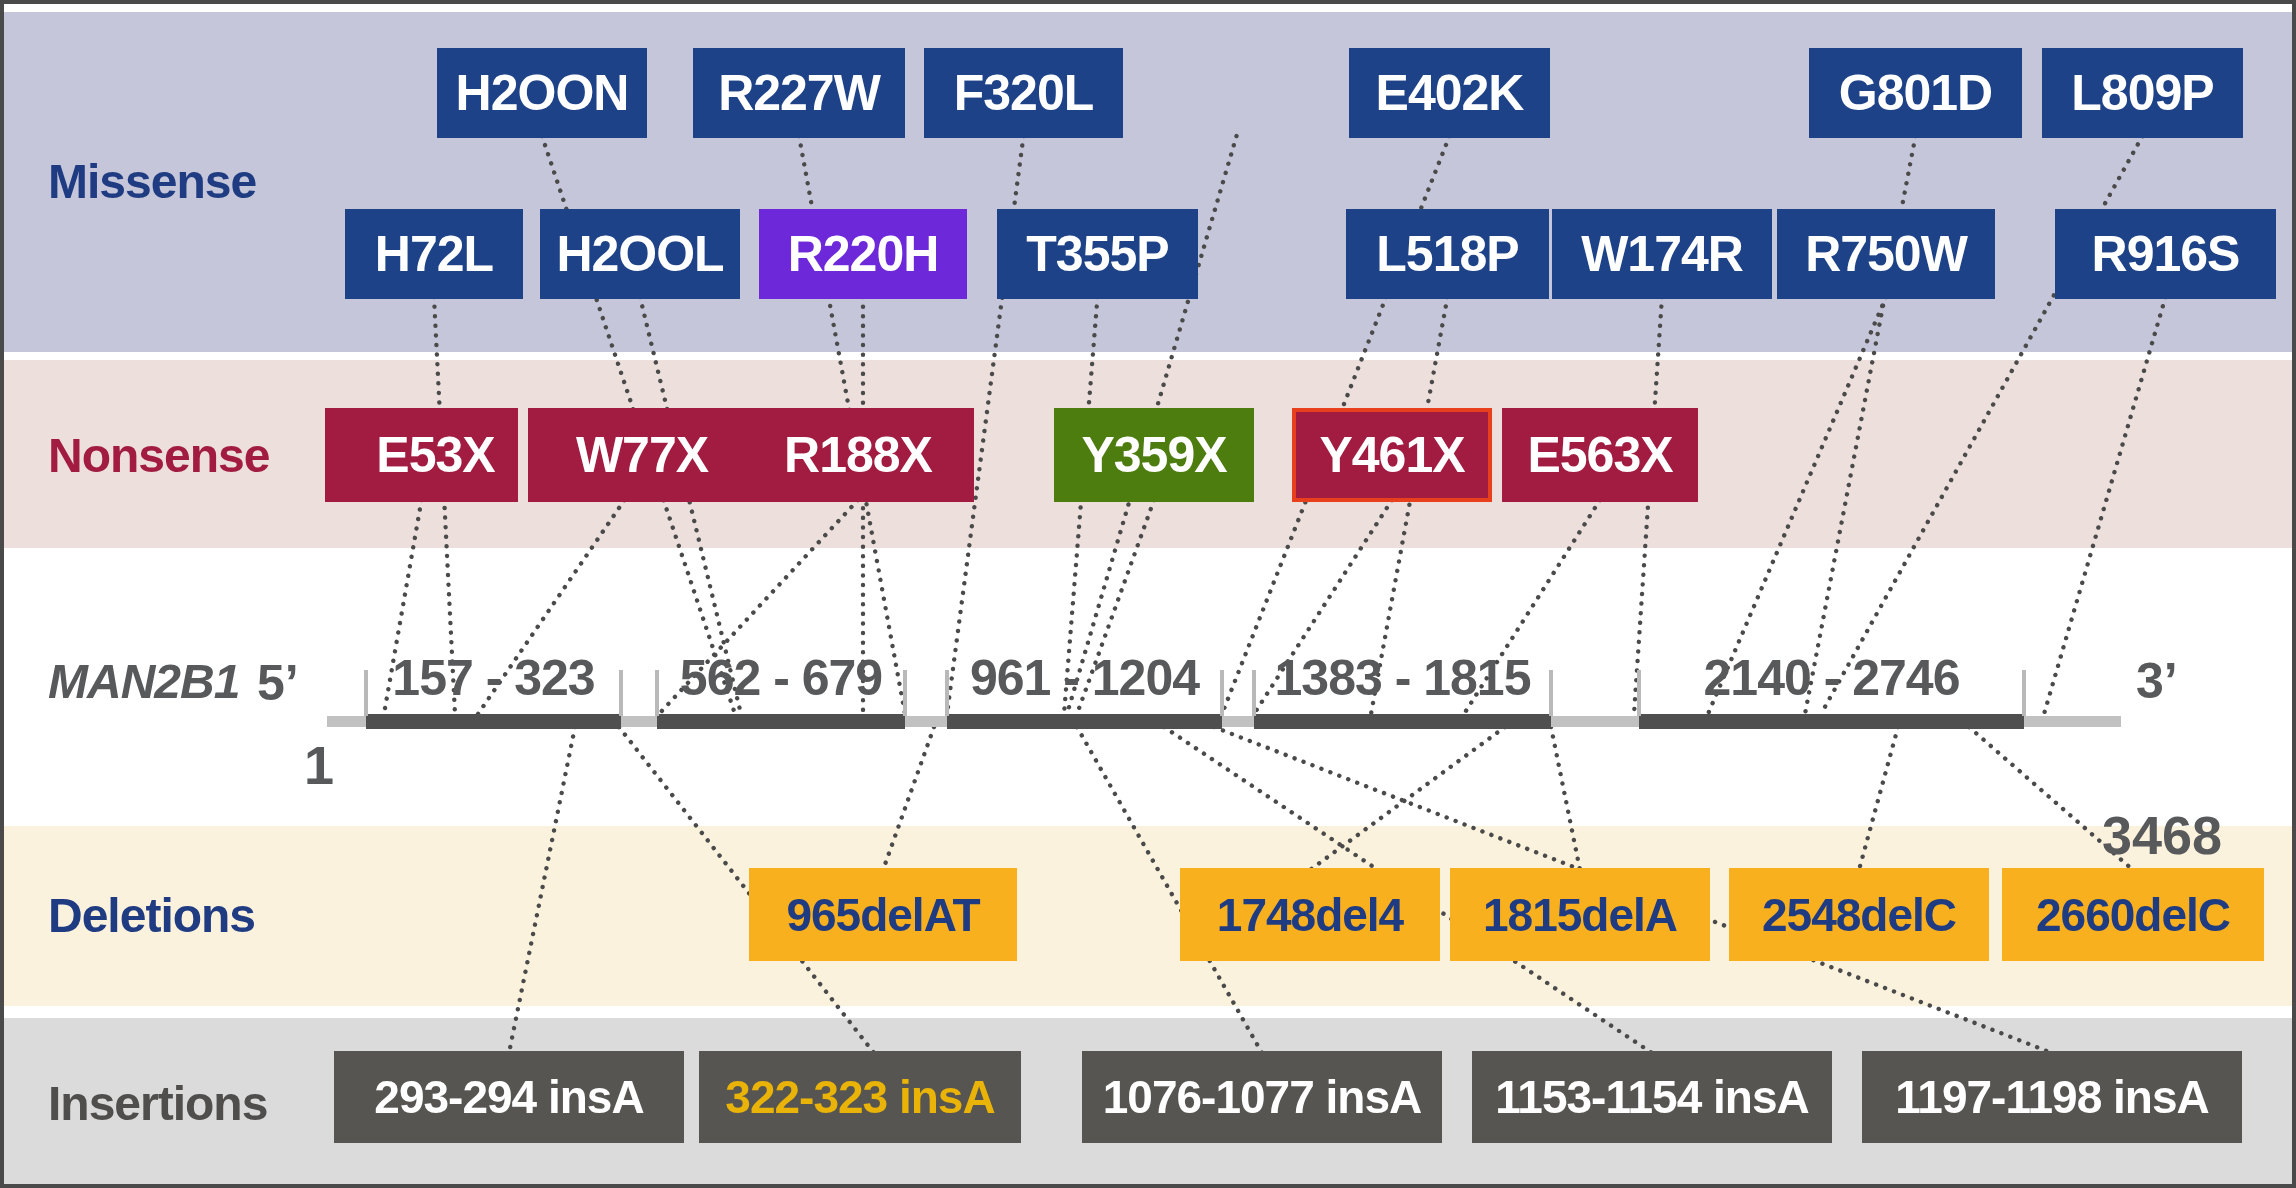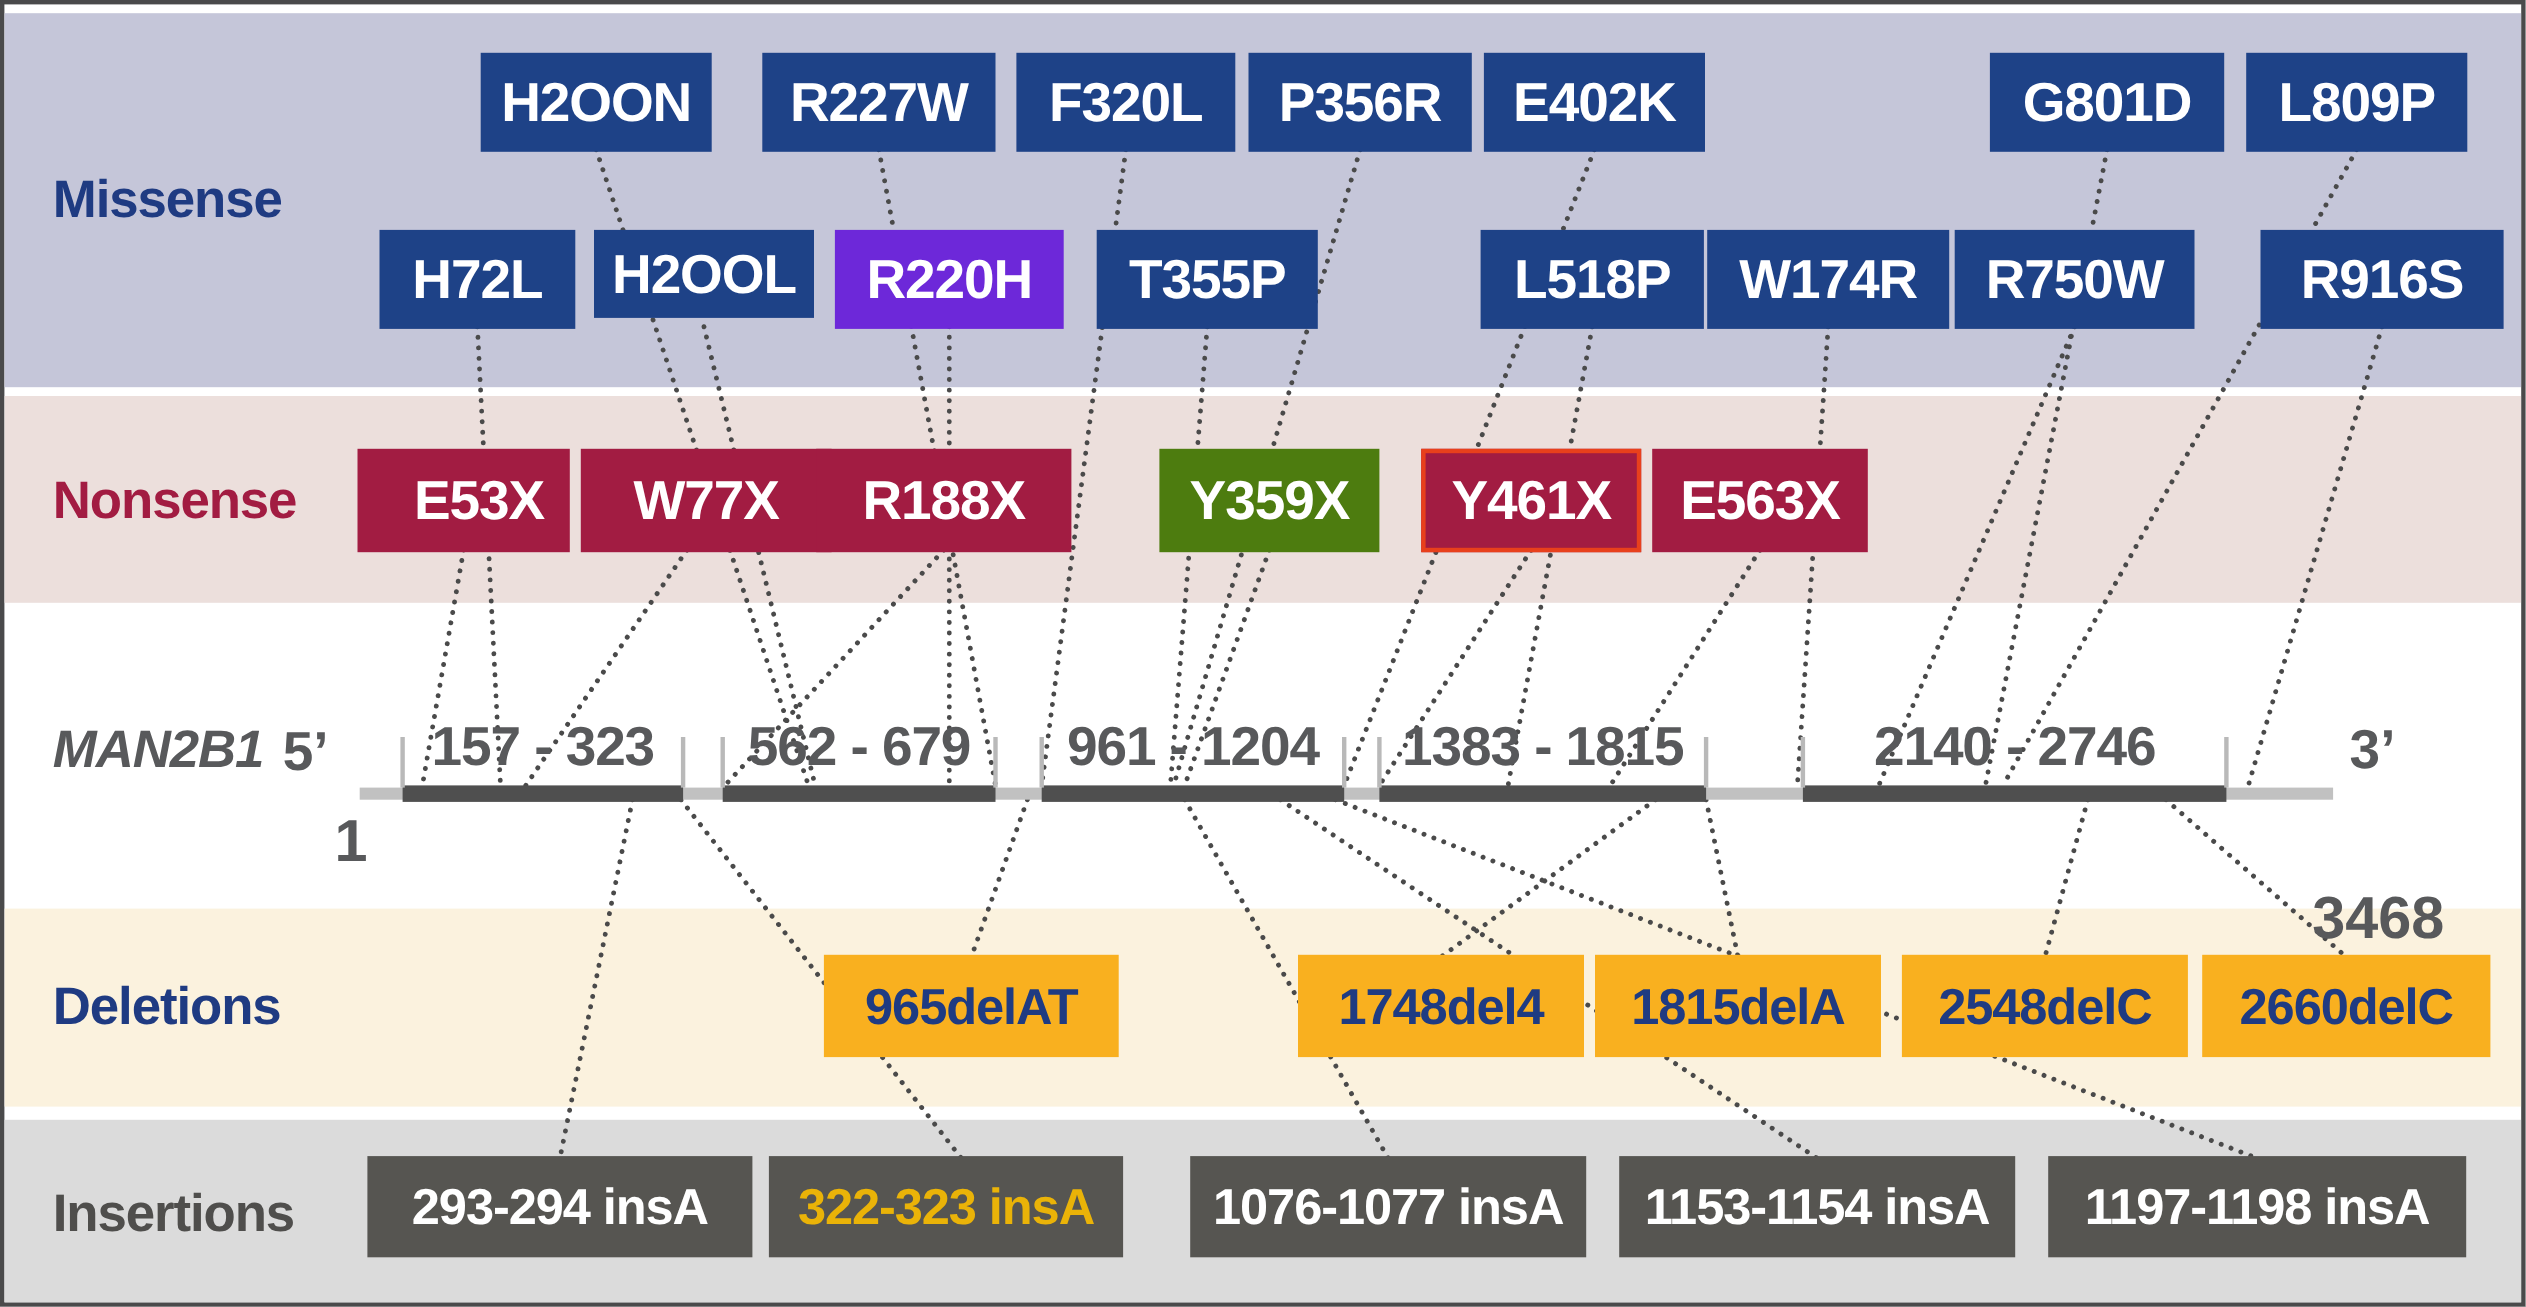--- a/index.html
+++ b/index.html
@@ -99,26 +99,25 @@
     </div>
 
   <div class="layer" id="boxes">
     <div class="row-label" style="left: 44px; top: 150px; color: rgb(31, 59, 130);">Missense</div>
     <div class="row-label" style="left: 44px; top: 424px; color: rgb(162, 28, 66);">Nonsense</div>
     <div class="row-label" style="left: 44px; top: 884px; color: rgb(31, 59, 130);">Deletions</div>
     <div class="row-label" style="left: 44px; top: 1072px; color: rgb(79, 78, 76);">Insertions</div>
   <div class="mut-box" style="left: 433px; top: 44px; width: 210px; height: 90px; background: rgb(30, 66, 135); color: rgb(255, 255, 255); font-size: 50px;">H2OON</div>
       <div class="mut-box" style="left: 689px; top: 44px; width: 212px; height: 90px; background: rgb(30, 66, 135); color: rgb(255, 255, 255); font-size: 50px;">R227W</div>
       <div class="mut-box" style="left: 920px; top: 44px; width: 199px; height: 90px; background: rgb(30, 66, 135); color: rgb(255, 255, 255); font-size: 50px;">F320L</div>
-      <div class="mut-box" style="left: 1131px; top: 44px; width: 203px; height: 90px; background: rgb(30, 66, 135); color: rgb(255, 255, 255); font-size: 50px;">P356R</div>
       <div class="mut-box" style="left: 1345px; top: 44px; width: 201px; height: 90px; background: rgb(30, 66, 135); color: rgb(255, 255, 255); font-size: 50px;">E402K</div>
       <div class="mut-box" style="left: 1805px; top: 44px; width: 213px; height: 90px; background: rgb(30, 66, 135); color: rgb(255, 255, 255); font-size: 50px;">G801D</div>
       <div class="mut-box" style="left: 2038px; top: 44px; width: 201px; height: 90px; background: rgb(30, 66, 135); color: rgb(255, 255, 255); font-size: 50px;">L809P</div>
       <div class="mut-box" style="left: 341px; top: 205px; width: 178px; height: 90px; background: rgb(30, 66, 135); color: rgb(255, 255, 255); font-size: 50px;">H72L</div>
-      <div class="mut-box" style="left: 536px; top: 205px; width: 200px; height: 80px; background: rgb(30, 66, 135); color: rgb(255, 255, 255); font-size: 50px;">H2OOL</div>
+      <div class="mut-box" style="left: 536px; top: 205px; width: 200px; height: 90px; background: rgb(30, 66, 135); color: rgb(255, 255, 255); font-size: 50px;">H2OOL</div>
       <div class="mut-box" style="left: 755px; top: 205px; width: 208px; height: 90px; background: #6d28d9; color: rgb(255, 255, 255); font-size: 50px;">R220H</div>
       <div class="mut-box" style="left: 993px; top: 205px; width: 201px; height: 90px; background: rgb(30, 66, 135); color: rgb(255, 255, 255); font-size: 50px;">T355P</div>
       <div class="mut-box" style="left: 1342px; top: 205px; width: 203px; height: 90px; background: rgb(30, 66, 135); color: rgb(255, 255, 255); font-size: 50px;">L518P</div>
       <div class="mut-box" style="left: 1548px; top: 205px; width: 220px; height: 90px; background: rgb(30, 66, 135); color: rgb(255, 255, 255); font-size: 50px;">W174R</div>
       <div class="mut-box" style="left: 1773px; top: 205px; width: 218px; height: 90px; background: rgb(30, 66, 135); color: rgb(255, 255, 255); font-size: 50px;">R750W</div>
       <div class="mut-box" style="left: 2051px; top: 205px; width: 221px; height: 90px; background: rgb(30, 66, 135); color: rgb(255, 255, 255); font-size: 50px;">R916S</div>
       <div class="mut-box" style="left: 321px; top: 404px; width: 193px; height: 94px; background: rgb(162, 28, 66); color: rgb(255, 255, 255); font-size: 50px; padding-left: 28px;">E53X</div>
       <div class="mut-box" style="left: 524px; top: 404px; width: 228px; height: 94px; background: rgb(162, 28, 66); color: rgb(255, 255, 255); font-size: 50px;">W77X</div>
       <div class="mut-box" style="left: 738px; top: 404px; width: 232px; height: 94px; background: rgb(162, 28, 66); color: rgb(255, 255, 255); font-size: 50px;">R188X</div>
       <div class="mut-box" style="left: 1050px; top: 404px; width: 200px; height: 94px; background: #4d7c0f; color: rgb(255, 255, 255); font-size: 50px;">Y359X</div>

